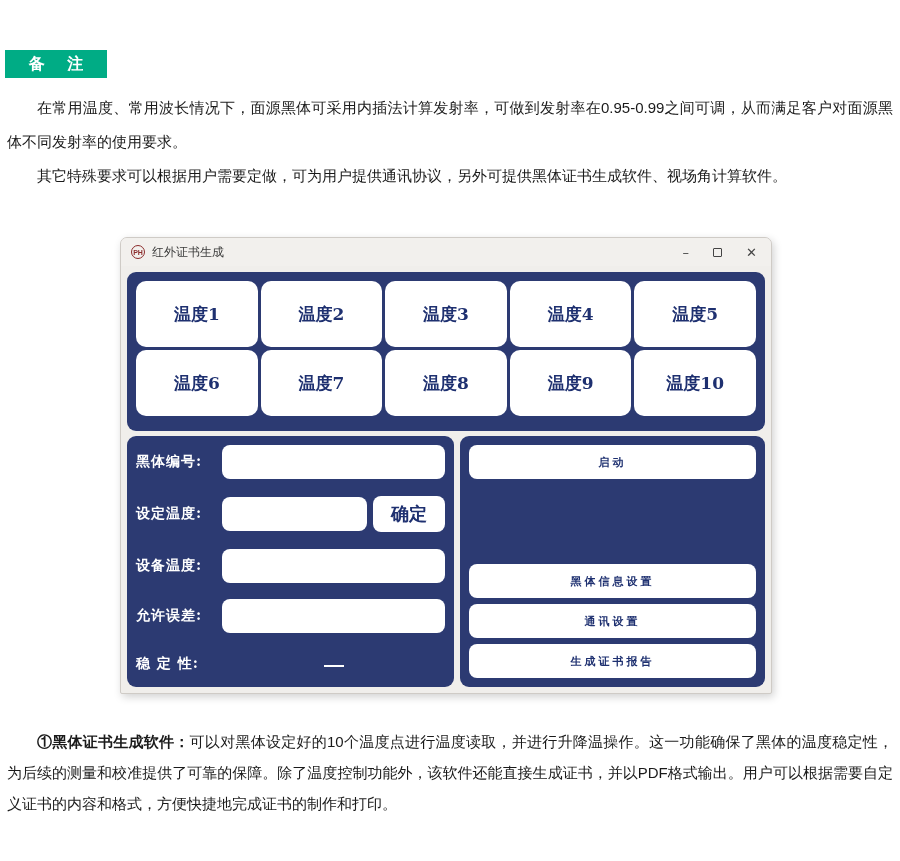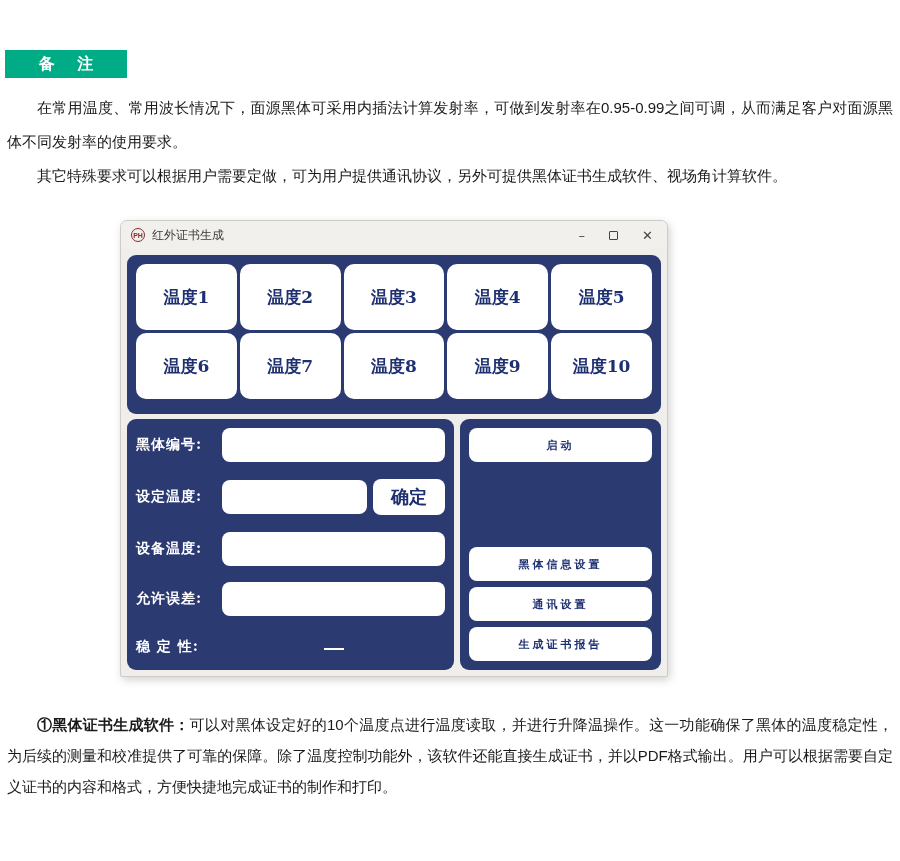--- a/index.html
+++ b/index.html
@@ -11,21 +11,21 @@
 
   .badge {
     display: inline-block;
     background: #00AC85;
     color: #ffffff;
     font-size: 16px;
     font-weight: bold;
     letter-spacing: 9px;
     text-indent: 9px;
     text-align: center;
-    width: 122px;
+    width: 102px;
     padding: 4px 0 3px 0;
     margin-left: 5px;
   }
   .badge-notes { margin-top: 50px; }
   .badge-explain { margin-top: 26px; }
 
   .text-block { margin-top: 13px; padding: 0 7px; }
   .text-block p {
     font-size: 15px;
     line-height: 34px;
@@ -37,22 +37,22 @@
   .footnote p {
     font-size: 15px;
     line-height: 31px;
     text-indent: 2em;
     text-align: justify;
   }
   .footnote .lead { font-weight: bold; }
 
   
   .app-window {
-    width: 548px;
-    margin: 27px 0 0 120px;
+    width: 652px;
+    margin: 44px 0 0 120px;
     background: #F0EEEB;
     border: 1px solid #CFCBC6;
     border-radius: 7px 7px 2px 2px;
     box-shadow: 2px 3px 8px rgba(0,0,0,0.18);
     overflow: hidden;
   }
   .titlebar {
     height: 28px;
     background: #F2F0ED;
     display: flex;

